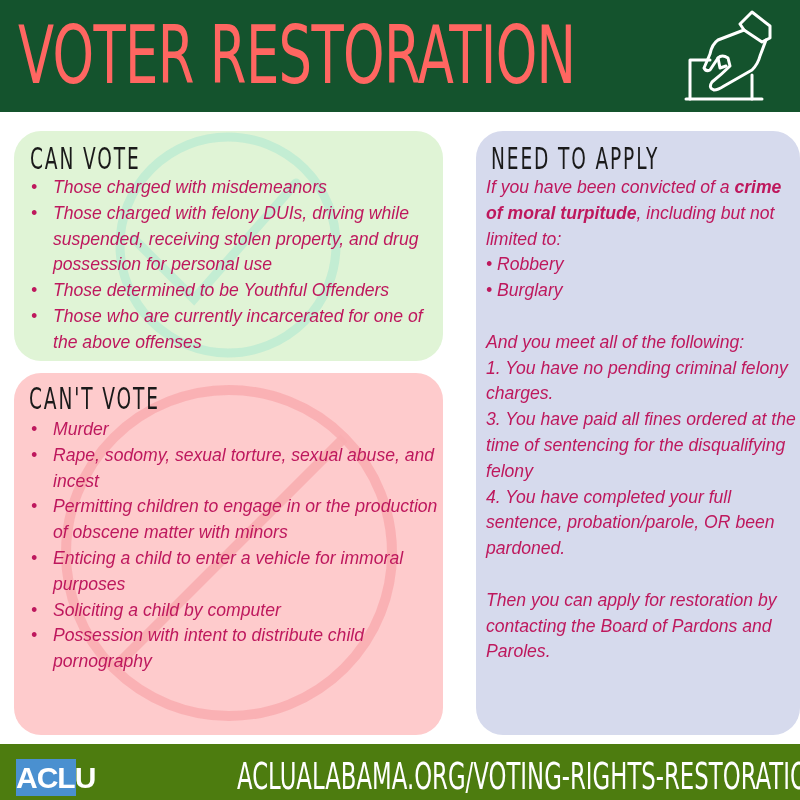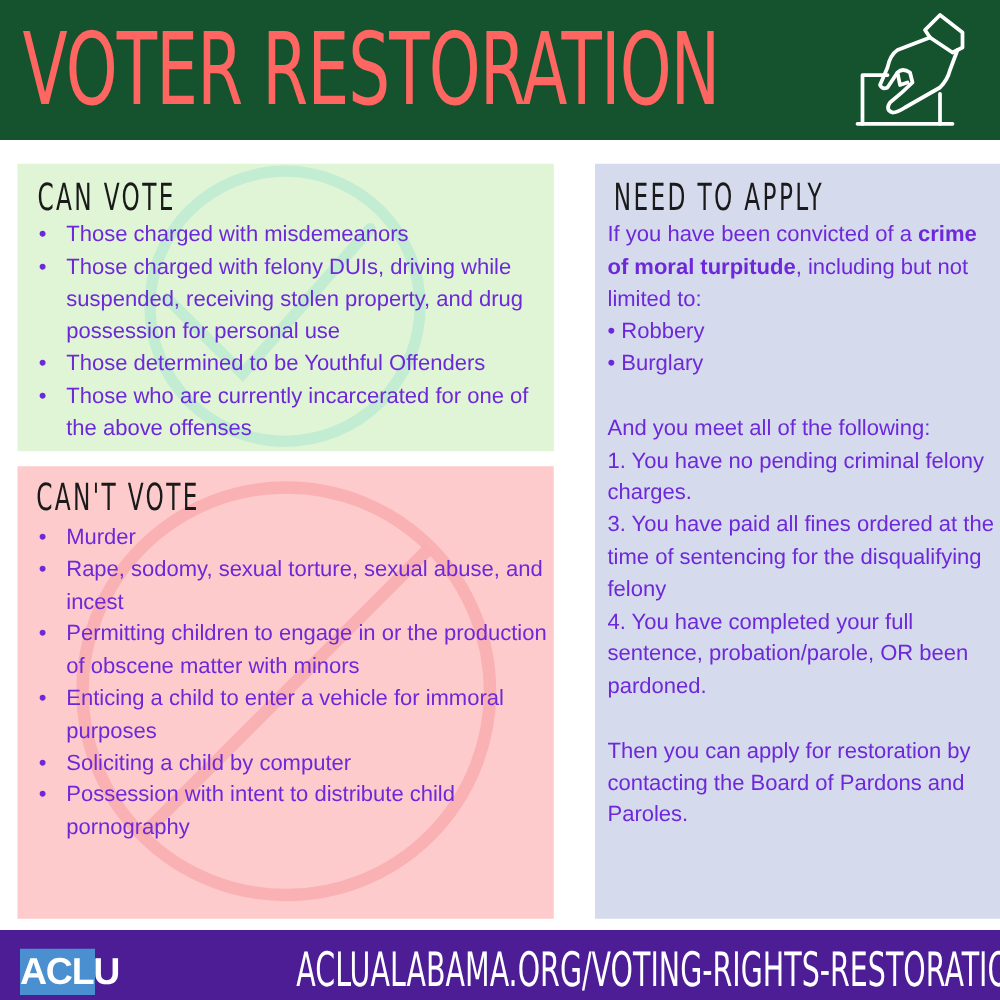--- a/index.html
+++ b/index.html
@@ -4,38 +4,38 @@
 <style>
   html, body { margin:0; padding:0; }
   body { width:800px; height:800px; position:relative; background:#ffffff; overflow:hidden;
          font-family:"Liberation Sans", sans-serif; color:#222222; }
   .header { position:absolute; left:0; top:0; width:800px; height:112px; background:#14532d; }
   .title { position:absolute; left:18px; top:14px; font-family:"DejaVu Sans", sans-serif;
            font-size:80px; line-height:84px; color:#ff6661; letter-spacing:-1px;
            transform:scaleX(0.66); transform-origin:left top; white-space:nowrap; font-weight:normal; }
   .vote-icon { position:absolute; left:678px; top:8px; width:100px; height:100px; }
 
-  .box { position:absolute; overflow:hidden; }
+  .box { position:absolute; overflow:hidden;border-radius:27px; }
   .box-green { left:14px; top:131px; width:429px; height:230px; background:#e0f4d6; }
   .box-red { left:14px; top:373px; width:429px; height:362px; background:#fecbcc; }
   .box-blue { left:476px; top:131px; width:324px; height:604px; background:#d6daed; }
 
   .watermark { position:absolute; left:0; top:0; pointer-events:none; }
   .heading { position:absolute; font-family:"DejaVu Sans", sans-serif; font-size:30px; line-height:32px;
              color:#1a1a1a; letter-spacing:3px; transform:scaleX(0.62); transform-origin:left top;
              white-space:nowrap; font-weight:normal; }
-  .content { position:absolute; font-size:17.6px; line-height:25.8px; color:#6d28d9; }
+  .content { position:absolute; font-size:17.6px; line-height:25.8px; color:#be185d;font-style:italic; }
   ul.bullets { list-style:none; margin:0; padding:0; }
   ul.bullets li { position:relative; padding-left:28px; }
   ul.bullets li::before { content:"•"; position:absolute; left:6px; top:0; }
   .p { margin:0; }
   b { font-weight:bold; }
   .blank { height:25.8px; }
 
-  .footer { position:absolute; left:0; top:744px; width:800px; height:56px; background:#4c1d95; }
+  .footer { position:absolute; left:0; top:744px; width:800px; height:56px; background:#4d7c0f; }
   .aclu { position:absolute; left:16px; top:15px; width:60px; height:37px; background:#4a90d0;
           color:#fff; font-family:"Liberation Sans", sans-serif; font-weight:bold; font-size:30px;
           line-height:37px; text-align:center; letter-spacing:-1px; }
   .url { position:absolute; left:237px; top:11px; font-family:"DejaVu Sans", sans-serif;
          font-size:38px; line-height:42px; color:#ffffff; white-space:nowrap;
          transform:scaleX(0.60); transform-origin:left top; }
 </style>
 </head>
 <body>
 

